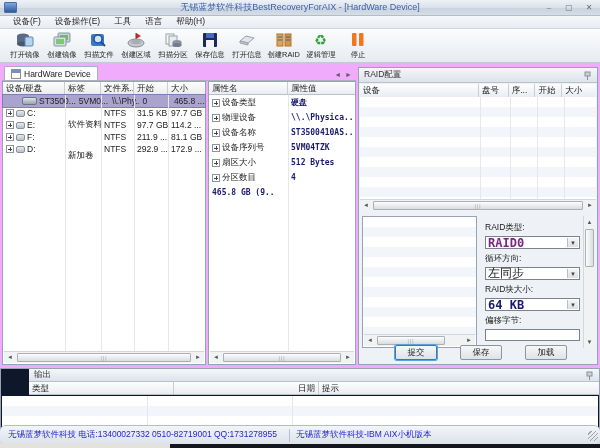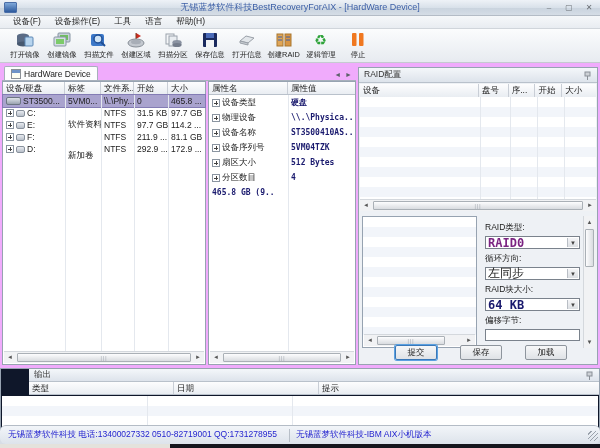--- a/index.html
+++ b/index.html
@@ -240,21 +240,21 @@
 
   <div class="panel" style="left:2px; top:18px; width:204px; height:284px;">
     <div class="grid-header">
       <div class="hcell" style="width:62px;">设备/硬盘</div>
       <div class="hcell" style="width:36px;">标签</div>
       <div class="hcell" style="width:33px;">文件系...</div>
       <div class="hcell" style="width:34px;">开始</div>
       <div class="hcell" style="width:37px; border-right:none;">大小</div>
     </div>
     <div class="grow row-selected">
-      <div class="cell" style="width:62px;">
+      <div class="cell" style="width:62px;margin-left:16px;">
           <span class="drive-icon"></span>
           <span>ST3500...</span>
         </div>
       <div class="cell" style="width:36px;">5VM0...</div>
       <div class="cell" style="width:33px;">\\.\Phy...</div>
       <div class="cell" style="width:34px;">0</div>
       <div class="cell" style="width:37px;">465.8 ...</div>
     </div>
     <div class="grow">
       <div class="cell" style="width:62px;">
@@ -440,21 +440,21 @@
 <div class="output">
   <div class="caption" style="height:13px; background:linear-gradient(to bottom,#f4f7fa,#dde3eb);">
     <span>输出</span>
     <svg class="pin">
         <rect x="2" y="1" width="5" height="4" fill="#cdd1d6" stroke="#8a9098"></rect>
         <line x1="4.5" y1="5" x2="4.5" y2="9" stroke="#8a9098"></line>
       </svg>
   </div>
   <div class="grid-header">
     <div class="hcell" style="width:145px;">类型</div>
-    <div class="hcell" style="width:145px;">日期</div>
+    <div class="hcell" style="width:145px;text-align:right;">日期</div>
     <div class="hcell" style="flex:1; border-right:none;">提示</div>
   </div>
   <div class="stripes" style="position:absolute; left:1px; right:1px; top:27px; bottom:1px;">
     <div class="col-div" style="left:145px; top:0; bottom:0;"></div>
     <div class="col-div" style="left:290px; top:0; bottom:0;"></div>
   </div>
 </div>
 
 <div class="statusbar">
   <span style="margin-left:8px;">无锡蓝梦软件科技 电话:13400027332 0510-82719001 QQ:1731278955</span>

